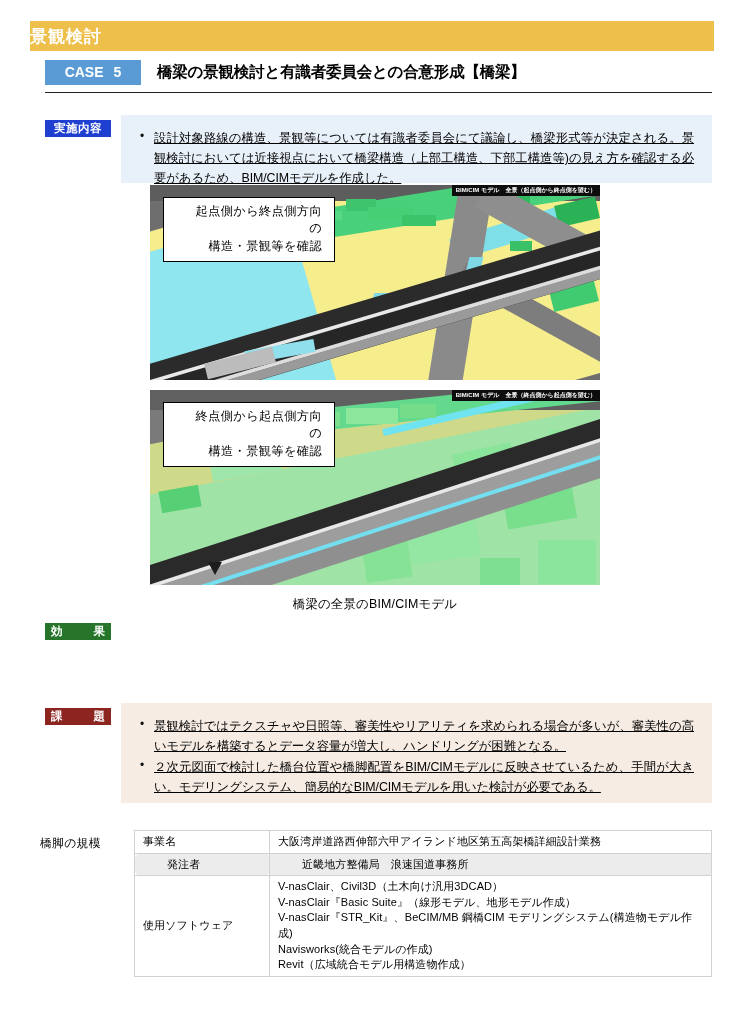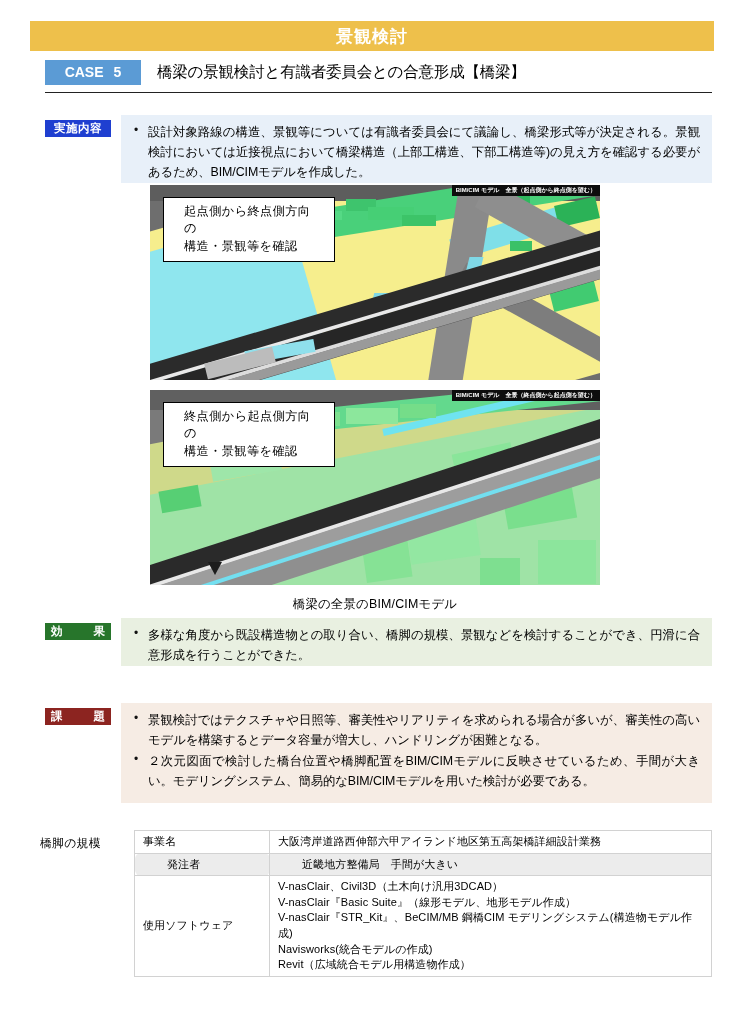--- a/index.html
+++ b/index.html
@@ -25,21 +25,21 @@
   
   .banner {
     position: absolute;
     left: 30px;
     top: 21px;
     width: 684px;
     height: 30px;
     background: #eec04b;
     display: flex;
     align-items: center;
-    justify-content: center;
+    justify-content: flex-start;
   }
   .banner-title {
     color: #ffffff;
     font-size: 17px;
     font-weight: bold;
     letter-spacing: 1px;
   }
 
   
   .case-row {
@@ -61,21 +61,21 @@
     display: flex;
     align-items: center;
     justify-content: center;
     letter-spacing: 0px;
     gap: 10px;
     flex: none;
   }
   .case-title {
     margin-left: 16px;
     font-size: 15.5px;
-    font-weight: normal;
+    font-weight: bold;
     letter-spacing: -0.2px;
     white-space: nowrap;
   }
   .header-rule {
     position: absolute;
     left: 45px;
     top: 92px;
     width: 667px;
     height: 0;
     border-top: 1.4px solid #222222;
@@ -101,23 +101,24 @@
     letter-spacing: 0;
   }
 
   
   .sec-box {
     position: absolute;
     box-sizing: border-box;
     padding: 7px 12px 8px 10px;
   }
   .bullet-list {
-    margin: 0;
+    margin: 6px;
     padding: 0;
     list-style: none;
+    text-decoration: underline;
   }
   .bullet-list li {
     position: relative;
     padding-left: 17px;
     font-size: 12.4px;
     line-height: 1.62;
     letter-spacing: -0.1px;
     text-align: justify;
   }
   .bullet-list li + li { margin-top: 1px; }
@@ -313,21 +314,21 @@
 
   
   .bldg { position: absolute; }
 
   
   .callout {
     position: absolute;
     background: #ffffff;
     border: 1.3px solid #000000;
     padding: 5px 12px 6px 20px;
-    text-align: left;
+    text-align: right;
     font-size: 12.2px;
     line-height: 1.42;
     letter-spacing: 0.4px;
     white-space: pre-line;
     box-sizing: border-box;
   }
   .callout.one { left: 13px; top: 12px; width: 172px; }
   .callout.two { left: 13px; top: 12px; width: 172px; }
 
   
@@ -495,25 +496,20 @@
 構造・景観等を確認</div>
     </div>
   </div>
 
   <div class="fig-caption">橋梁の全景のBIM/CIMモデル</div>
 
   <div class="sec-label spread" style="left:45px; top:623px; background:#27752b;">
     <span>効</span>
     <span>果</span>
   </div>
-  <div class="sec-box" style="left:121px; top:618px; width:591px; height:48px; background:#e9f0e1;">
-    <ul class="bullet-list">
-      <li>多様な角度から既設構造物との取り合い、橋脚の規模、景観などを検討することができ、円滑に合意形成を行うことができた。</li>
-    </ul>
-  </div>
 
   <div class="sec-label spread" style="left:45px; top:708px; background:#8c2420;">
     <span>課</span>
     <span>題</span>
   </div>
   <div class="sec-box" style="left:121px; top:703px; width:591px; height:100px; background:#f6ece4;">
     <ul class="bullet-list">
       <li>景観検討ではテクスチャや日照等、審美性やリアリティを求められる場合が多いが、審美性の高いモデルを構築するとデータ容量が増大し、ハンドリングが困難となる。</li>
       <li>２次元図面で検討した橋台位置や橋脚配置をBIM/CIMモデルに反映させているため、手間が大きい。モデリングシステム、簡易的なBIM/CIMモデルを用いた検討が必要である。</li>
     </ul>
@@ -522,21 +518,21 @@
   <div class="info-label">橋脚の規模</div>
 
   <table class="info-table">
     <tbody>
       <tr class="odd">
         <td class="k">事業名</td>
         <td class="v">大阪湾岸道路西伸部六甲アイランド地区第五高架橋詳細設計業務</td>
       </tr>
       <tr class="even">
         <td class="k">発注者</td>
-        <td class="v">近畿地方整備局　手間が大きい</td>
+        <td class="v">近畿地方整備局　浪速国道事務所</td>
       </tr>
       <tr class="odd">
         <td class="k">使用ソフトウェア</td>
         <td class="v">V-nasClair、Civil3D（土木向け汎用3DCAD）
 V-nasClair『Basic Suite』（線形モデル、地形モデル作成）
 V-nasClair『STR_Kit』、BeCIM/MB 鋼橋CIM モデリングシステム(構造物モデル作成)
 Navisworks(統合モデルの作成)
 Revit（広域統合モデル用構造物作成）</td>
       </tr>
 

